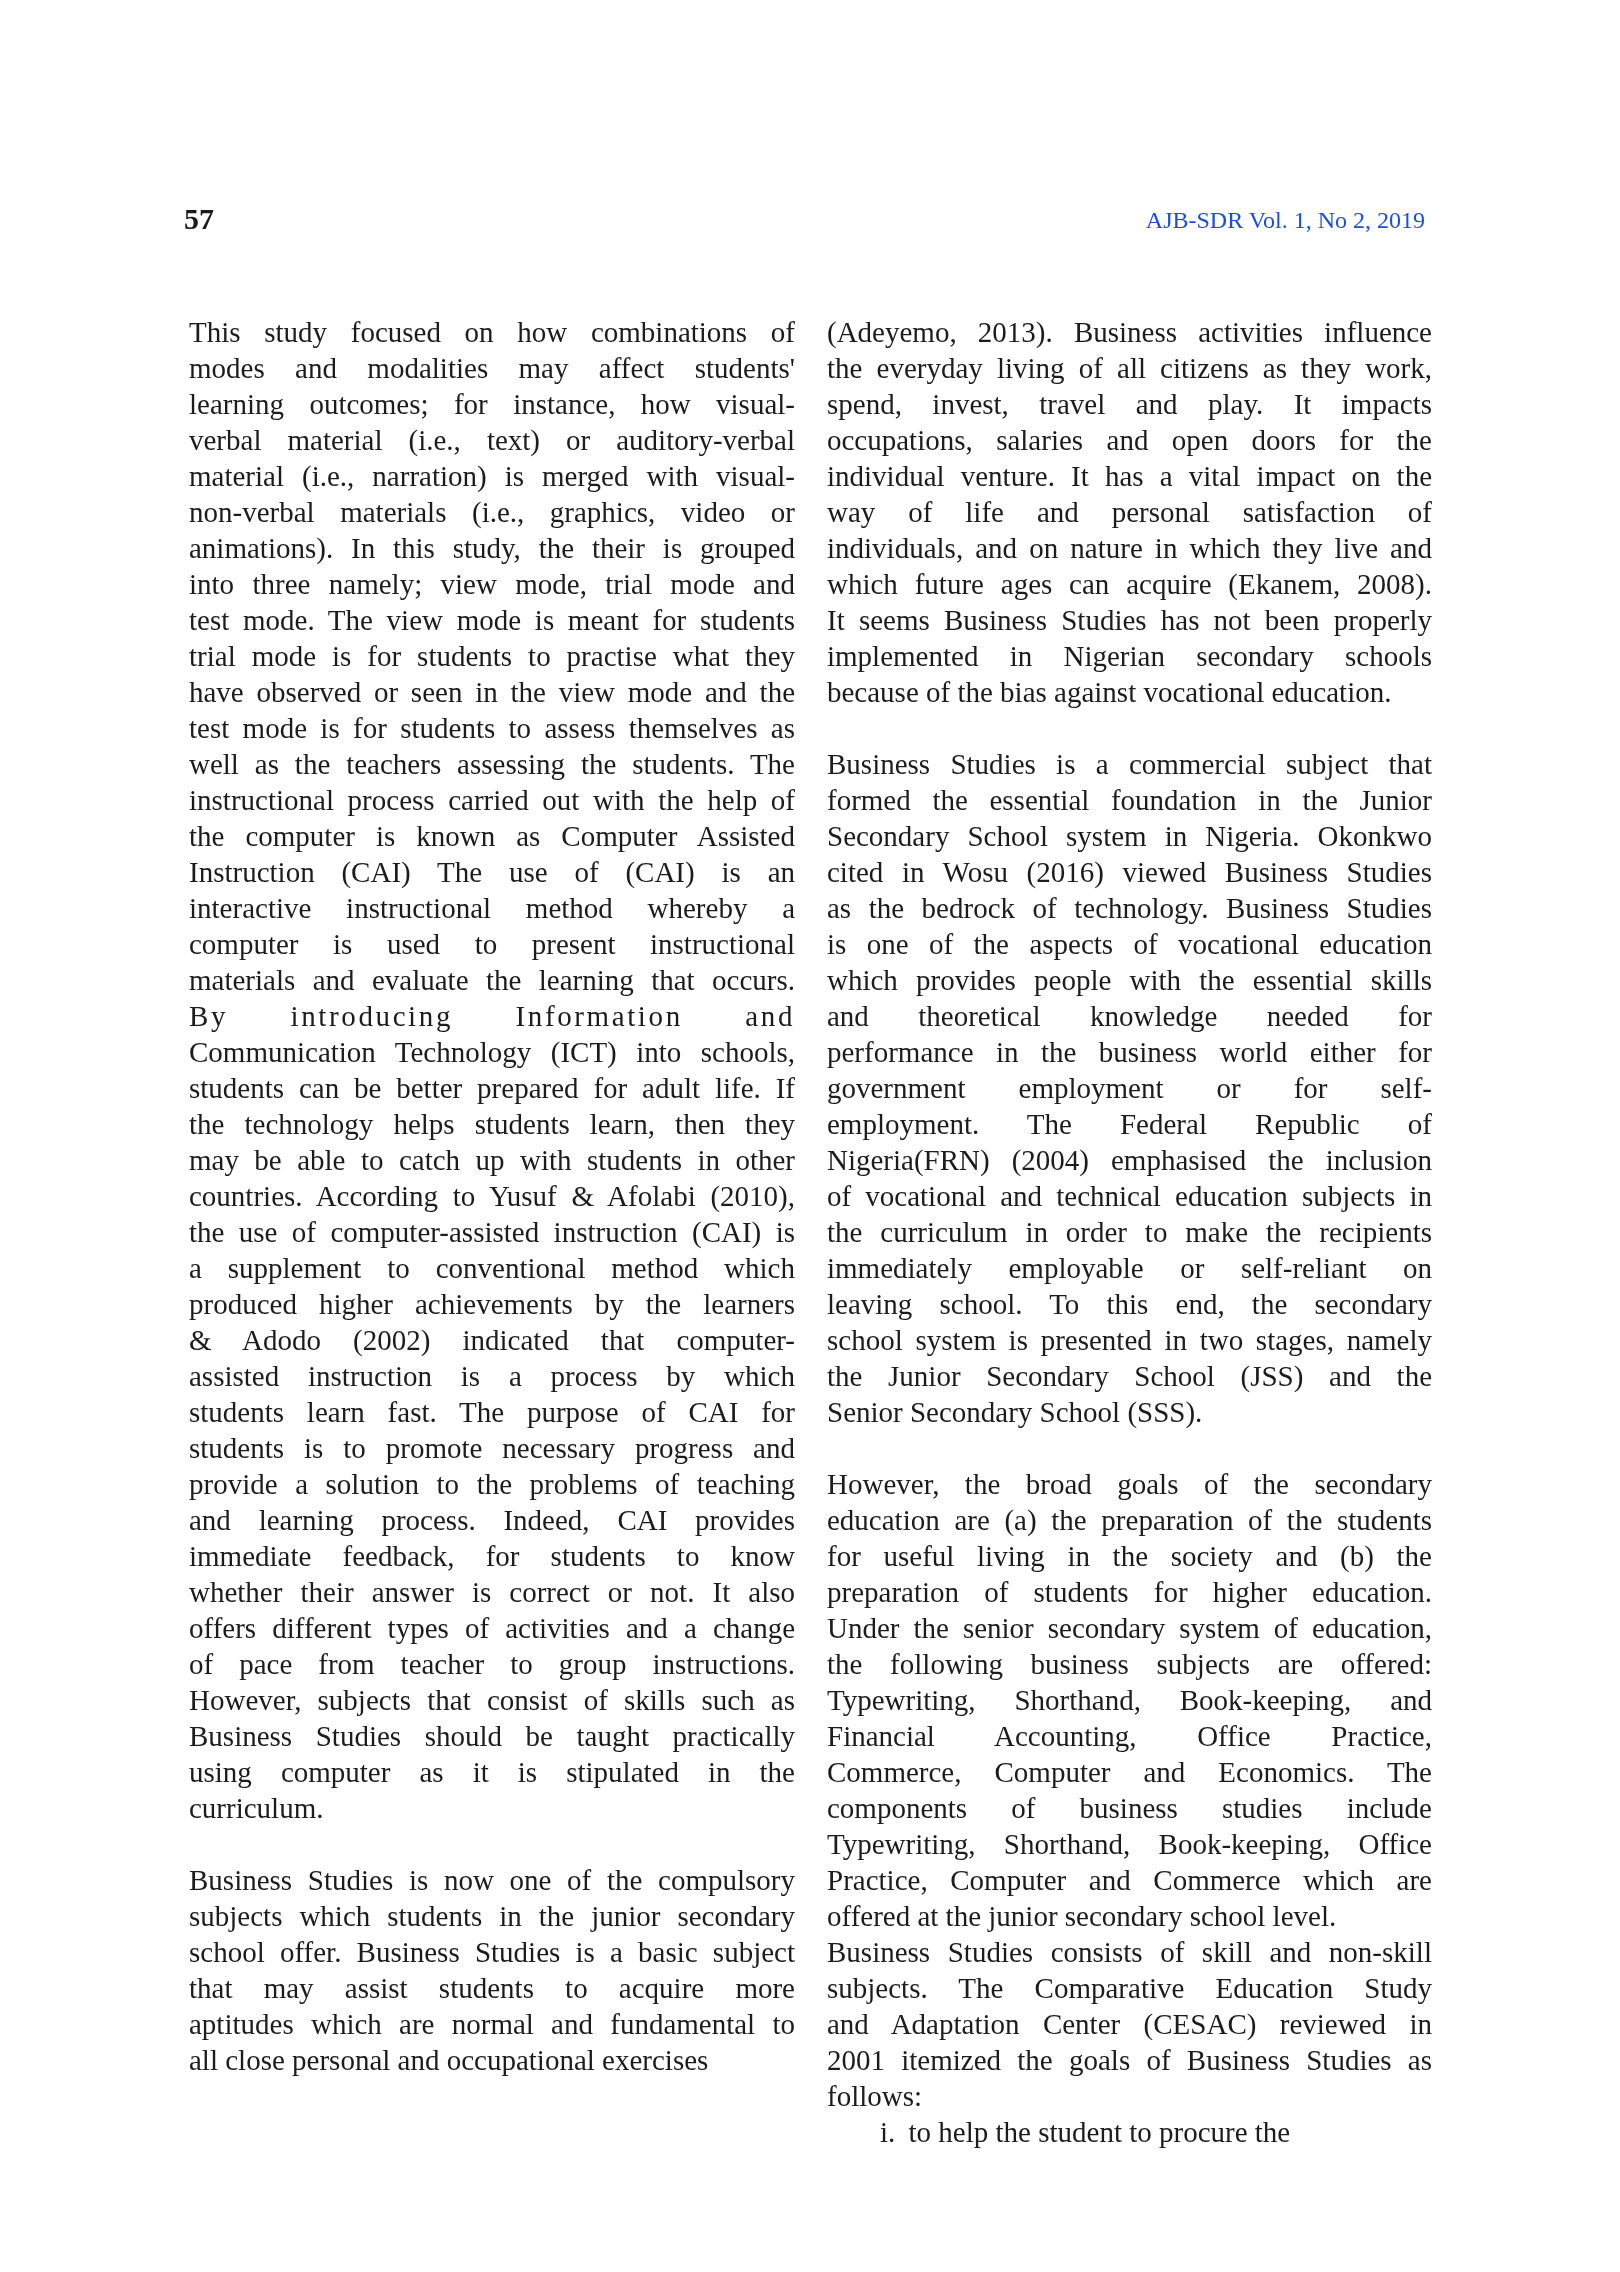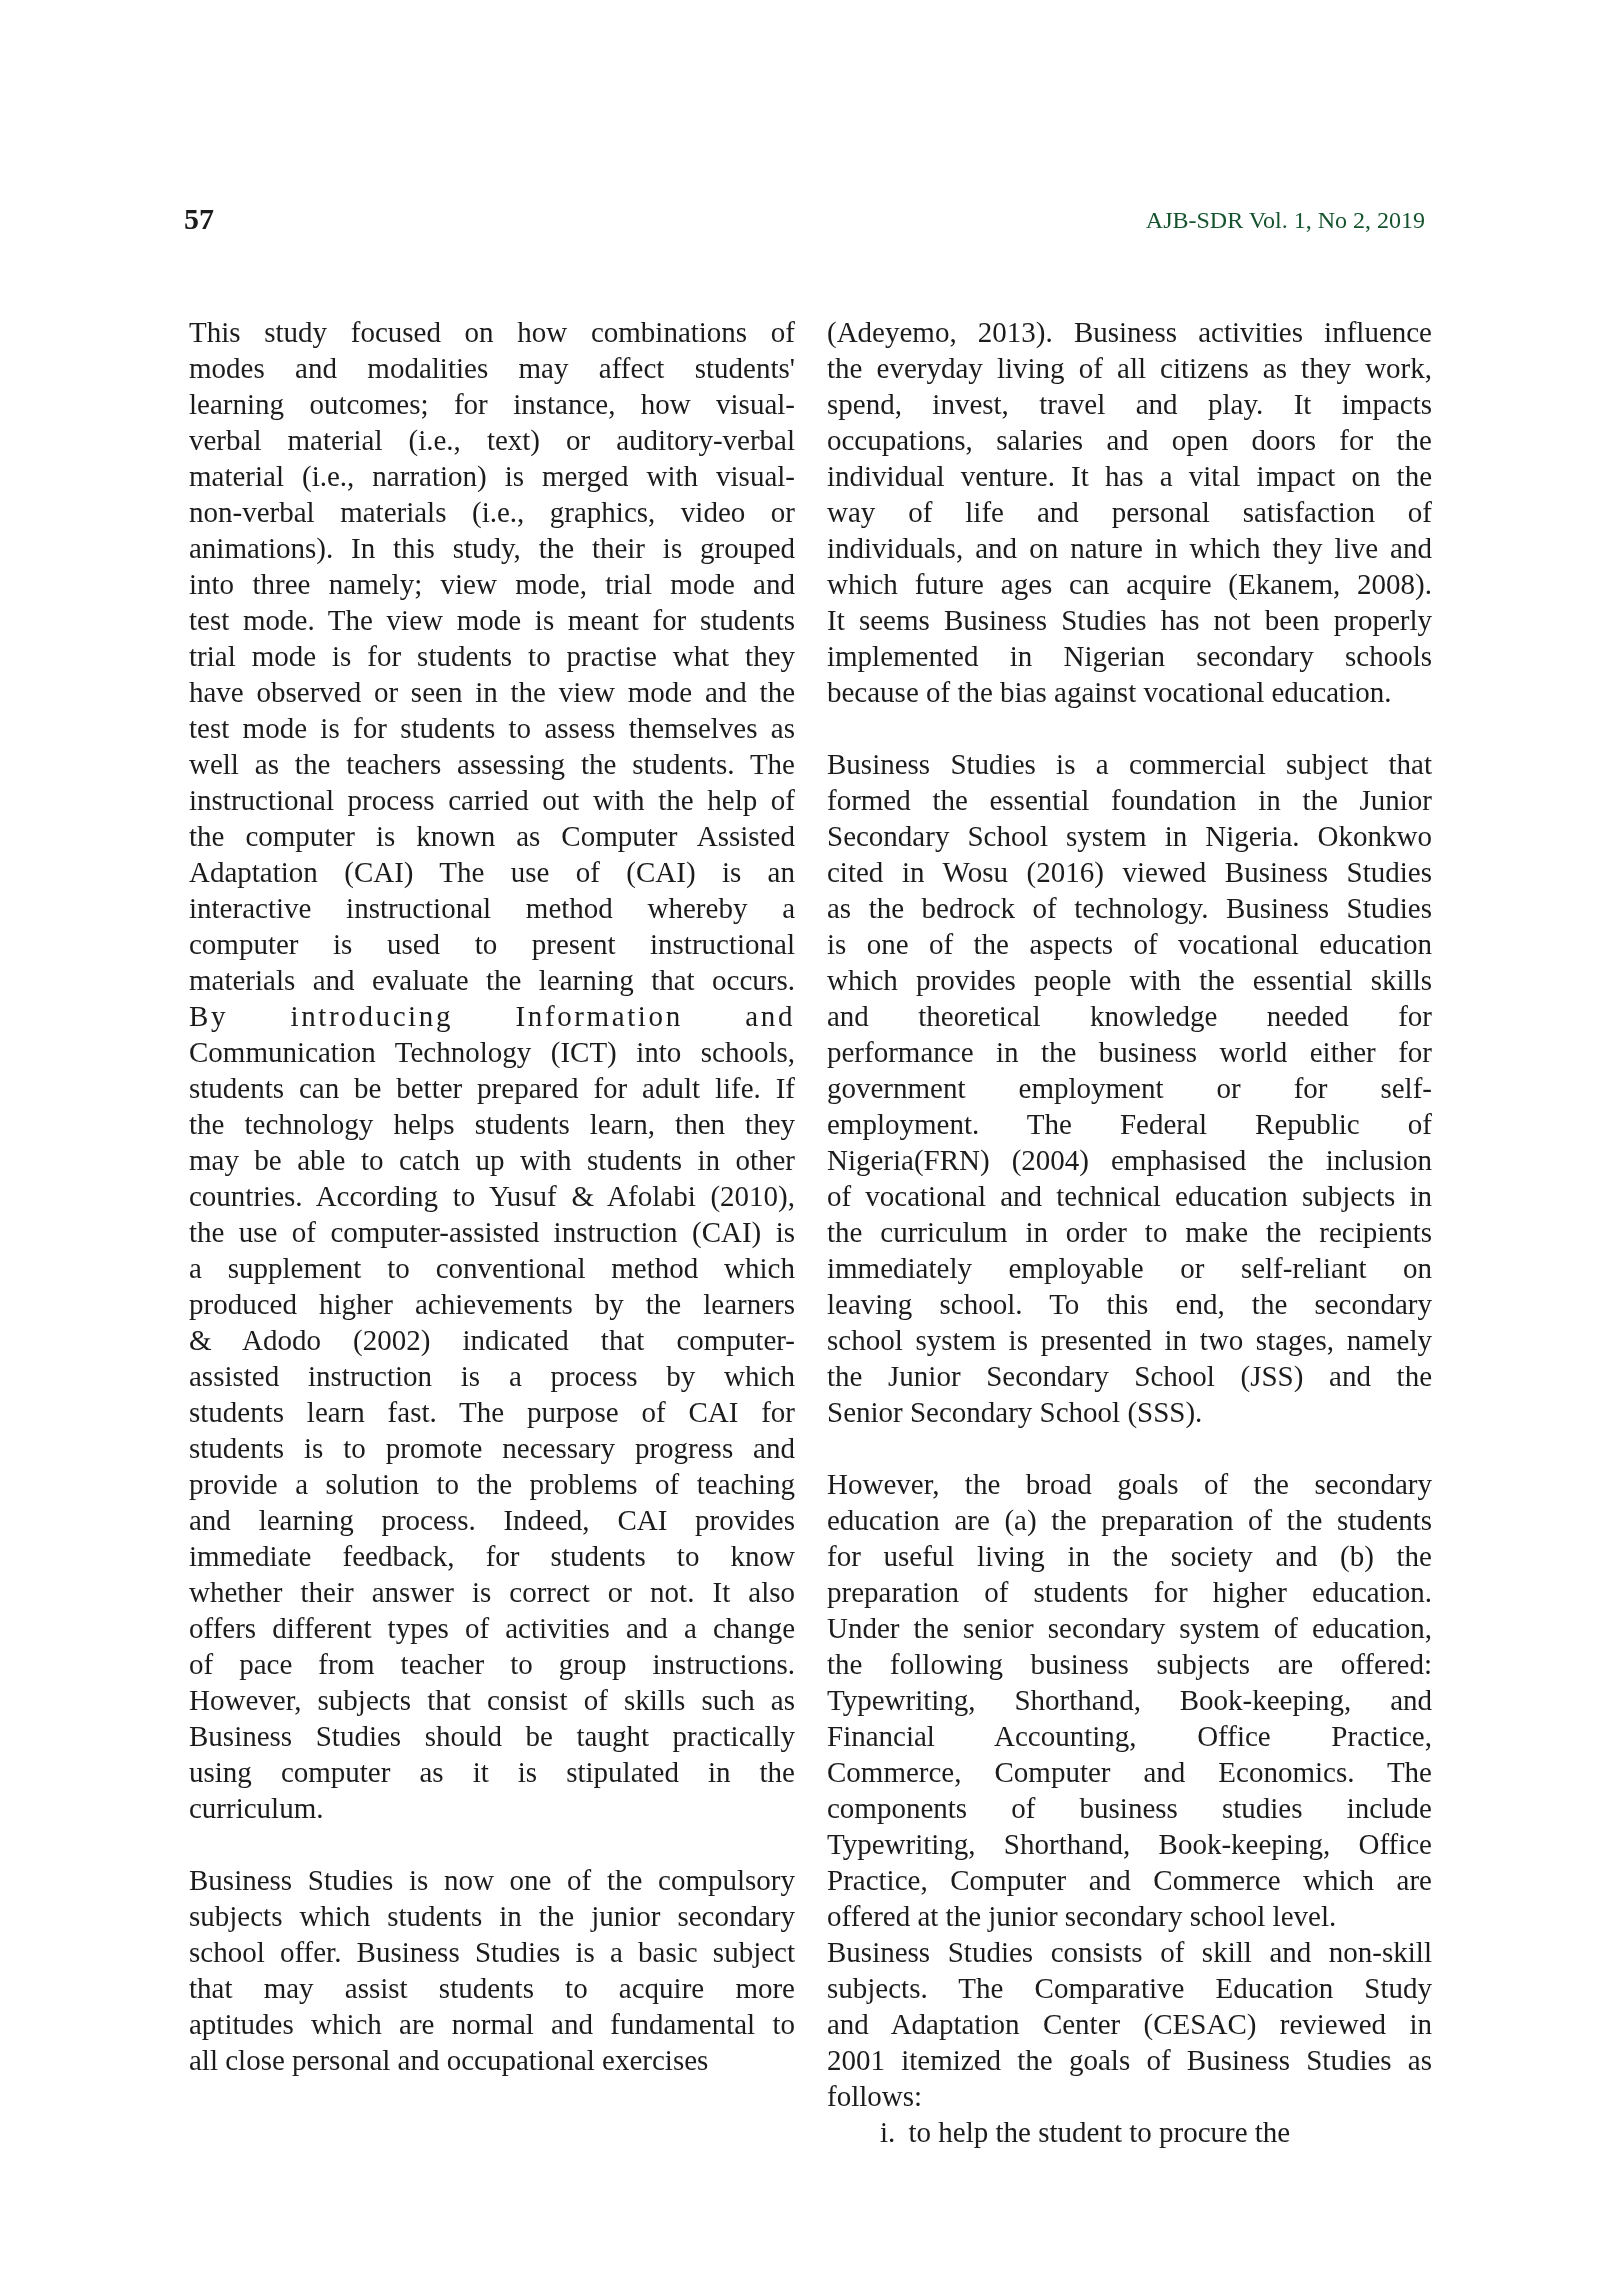--- a/index.html
+++ b/index.html
@@ -1,19 +1,19 @@
 <!DOCTYPE html>
 <html style="font-size:15px"><head>
 <meta charset="utf-8">
 <style>
   html, body { margin: 0; padding: 0; background: #ffffff; }
   body { width: 1621px; height: 2272px; position: relative; overflow: hidden; }
   .page { position: absolute; left: 0; top: 16px; width: 1621px; height: 2272px; background: #fff; color: #1c1c1c; font-family: "Liberation Serif", serif; }
   .page-number { position: absolute; left: 184px; top: 186px; font-size: 30px; font-weight: bold; line-height: 34px; }
-  .running-header { position: absolute; right: 196px; top: 188px; font-size: 24px; line-height: 32px; color: #14532d; }
+  .running-header { position: absolute; right: 196px; top: 188px; font-size: 24px; line-height: 32px; color: #1d4ed8; }
   .column { position: absolute; top: 264px; width: 606px; font-size: 29px; line-height: 36px; margin-top: 34px; }
   .col-left { left: 189px; }
   .col-right { left: 827px; width: 605px; }
   .line { display: block; height: 36px; white-space: nowrap; text-align: justify; text-align-last: justify; overflow: visible; }
   .line.last { text-align-last: left; }
   .line.blank { height: 36px; }
   .line.spaced { letter-spacing: 0.09em; }
   .list-item { display: block; height: 36px; white-space: nowrap; padding-left: 53px; }
   .list-marker { display: inline-block; width: 28.5px; }
 </style>
@@ -34,21 +34,21 @@
         <span class="line">non-verbal materials (i.e., graphics, video or</span>
         <span class="line">animations).  In this study, the their is grouped</span>
         <span class="line">into three namely; view mode, trial mode and</span>
         <span class="line">test mode. The view mode is meant for students</span>
         <span class="line">trial mode is for students to practise what they</span>
         <span class="line">have observed or seen in the view mode and the</span>
         <span class="line">test mode is for students to assess themselves as</span>
         <span class="line">well as the teachers assessing the students.  The</span>
         <span class="line">instructional process carried out with the help of</span>
         <span class="line">the computer is known as Computer Assisted</span>
-        <span class="line">Adaptation (CAI) The use of (CAI) is an</span>
+        <span class="line">Instruction (CAI) The use of (CAI) is an</span>
         <span class="line">interactive instructional method whereby a</span>
         <span class="line">computer is used to present instructional</span>
         <span class="line">materials and evaluate the learning that occurs.</span>
         <span class="line spaced">By introducing Information and</span>
         <span class="line">Communication Technology (ICT) into schools,</span>
         <span class="line">students can be better prepared for adult life. If</span>
         <span class="line">the technology helps students learn, then they</span>
         <span class="line">may be able to catch up with students in other</span>
         <span class="line">countries. According to Yusuf &amp; Afolabi (2010),</span>
         <span class="line">the use of computer-assisted instruction (CAI) is</span>

